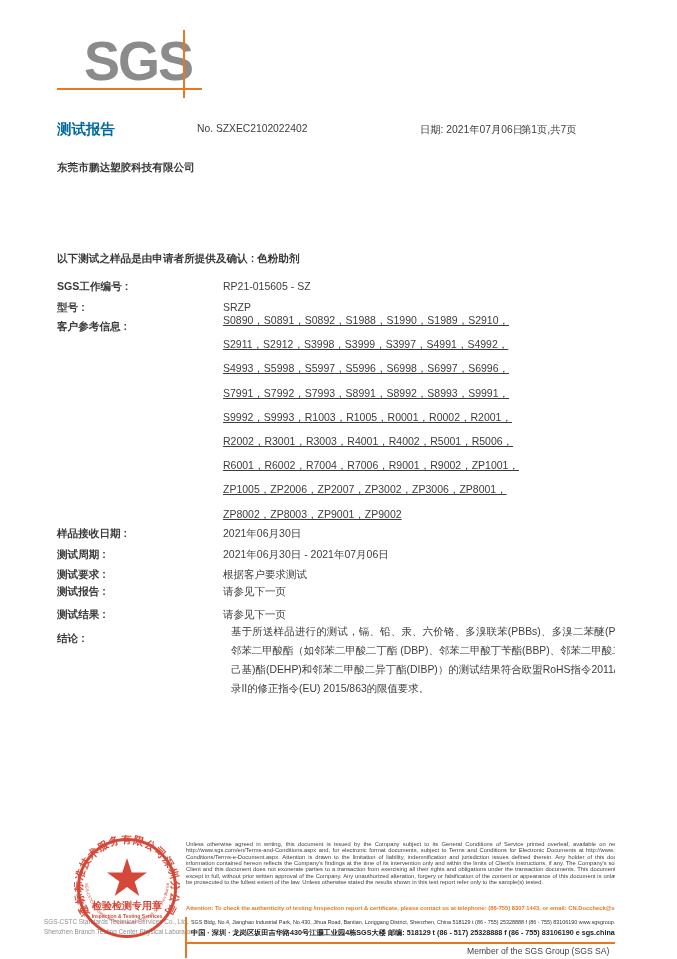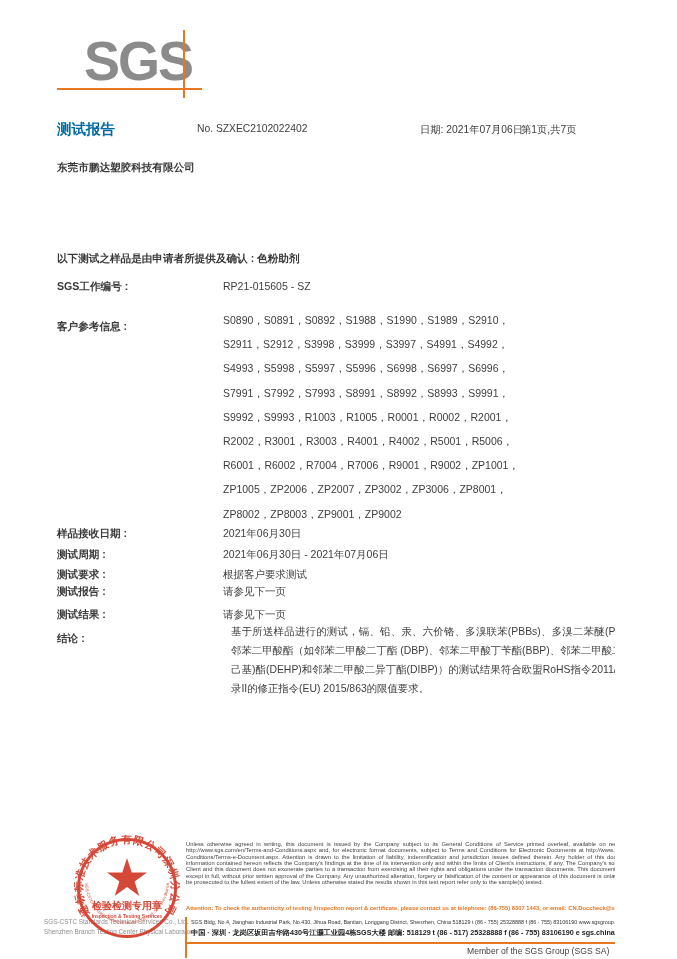--- a/index.html
+++ b/index.html
@@ -17,21 +17,21 @@
   .title{position:absolute;left:57px;top:120px;font-size:14.5px;font-weight:700;color:#0369a1;}
   .rno{position:absolute;left:197px;top:123px;font-size:10.3px;}
   .rdate{position:absolute;left:420px;top:123px;font-size:10.3px;}
   .rpage{position:absolute;left:521px;top:123px;font-size:10.3px;}
   
   .bold-line{position:absolute;left:57px;font-size:10.6px;font-weight:700;white-space:nowrap;color:#3a3a3a;}
   .row{position:absolute;left:0;right:0;height:14px;margin-top:6px;}
   .row .lbl{position:absolute;left:57px;font-size:10.6px;font-weight:700;white-space:nowrap;color:#3a3a3a;}
   .row .val{position:absolute;left:223px;font-size:10.5px;white-space:nowrap;color:#3d3d3d;text-align:center;}
   .reflines{position:absolute;left:223px;top:308px;}
-  .refline{font-size:10.5px;line-height:24.2px;white-space:nowrap;color:#3d3d3d;}
+  .refline{font-size:10.5px;line-height:24.2px;white-space:nowrap;color:#3d3d3d;text-decoration:underline;}
   .concl{position:absolute;left:223px;top:622px;width:425px;font-size:10.4px;
     line-height:19px;color:#3d3d3d;text-align:justify;margin-left:8px;}
   
   .f-co{position:absolute;left:44px;top:917px;font-size:6.4px;line-height:9.5px;
     color:#909090;white-space:nowrap;}
   .stamp{position:absolute;left:74px;top:835px;opacity:.93;}
   .legal{position:absolute;left:186px;top:841px;width:489px;font-size:5.8px;
     line-height:6.35px;text-align:justify;color:#3f3f3f;}
   .attention{position:absolute;left:186px;top:905px;width:489px;font-size:5.8px;
     line-height:6.35px;font-weight:700;color:#e87722;}
@@ -55,20 +55,24 @@
   <div class="rdate">日期: 2021年07月06日</div>
   <div class="rpage">第1页,共7页</div>
 
   <div class="bold-line" style="top:161px">东莞市鹏达塑胶科技有限公司</div>
 
   <div class="bold-line" style="top:252px">以下测试之样品是由申请者所提供及确认 : 色粉助剂</div>
 
   <div class="row" style="top:274px">
     <span class="lbl">SGS工作编号 :</span>
     <span class="val">RP21-015605 - SZ</span>
+  </div>
+  <div class="row" style="top:295px">
+    <span class="lbl">型号 :</span>
+    <span class="val">SRZP</span>
   </div>
   <div class="row" style="top:314px">
     <span class="lbl">客户参考信息 :</span>
   </div>
   <div class="reflines">
     <div class="refline">S0890，S0891，S0892，S1988，S1990，S1989，S2910，</div>
     <div class="refline">S2911，S2912，S3998，S3999，S3997，S4991，S4992，</div>
     <div class="refline">S4993，S5998，S5997，S5996，S6998，S6997，S6996，</div>
     <div class="refline">S7991，S7992，S7993，S8991，S8992，S8993，S9991，</div>
     <div class="refline">S9992，S9993，R1003，R1005，R0001，R0002，R2001，</div>

